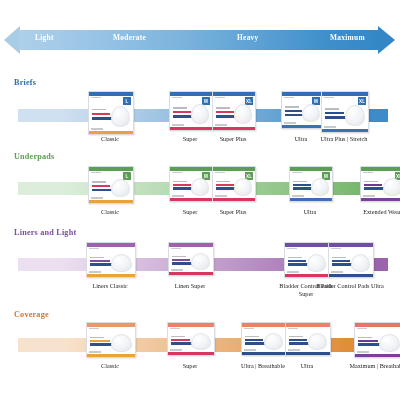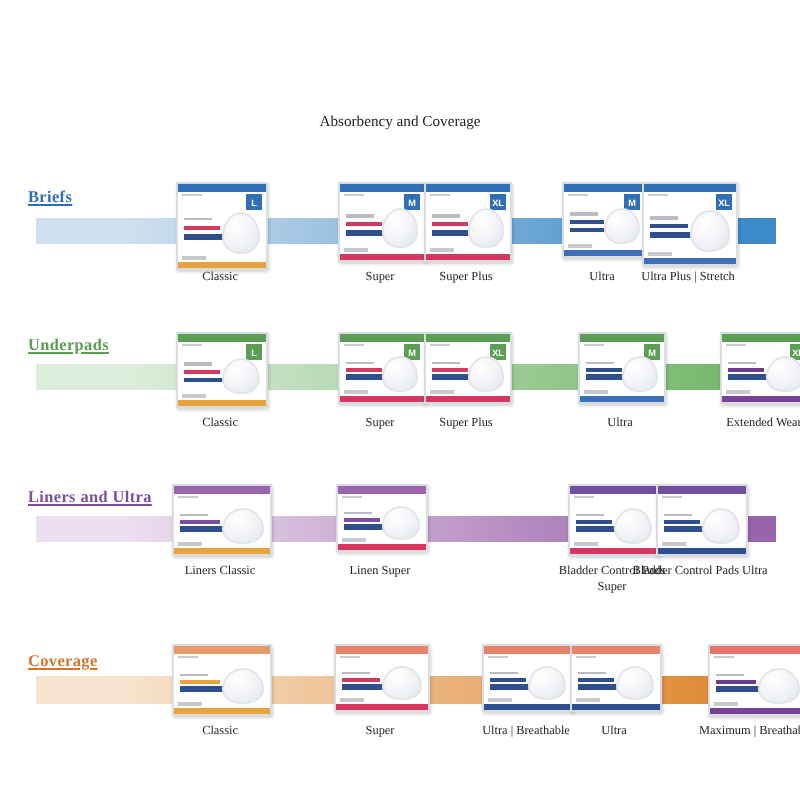--- a/index.html
+++ b/index.html
@@ -36,22 +36,22 @@
   .al-maximum{left:330px;}
 
   .abs-caption{
     position:absolute;left:0;top:56px;width:400px;text-align:center;
     font-size:7.6px;color:#222222;
   }
 
   
   .section{position:absolute;left:0;width:400px;}
   .sec-title{
-    position:absolute;left:14px;top:16px;font-size:8.2px;font-weight:bold;
-    letter-spacing:.2px;white-space:nowrap;text-decoration:underline;
+    position:absolute;left:14px;top:0;font-size:8.2px;font-weight:bold;
+    letter-spacing:.2px;white-space:nowrap;
   }
   .band{position:absolute;height:13px;}
 
   
   .pkg{
     position:absolute;background:#ffffff;
     border:0.6px solid #d8dde3;
     box-shadow:0.6px 0.8px 1.6px rgba(0,0,0,.18);
     overflow:hidden;
   }
@@ -76,21 +76,29 @@
   .caption{
     position:absolute;text-align:center;font-size:6.2px;color:#1f1f1f;
     line-height:8px;white-space:pre-line;
   }
 </style>
 </head>
 <body>
 
 <div class="page">
 
-  <div class="abs-caption">Absorbency and Coverage</div>
+  <div class="arrow-wrap">
+    <div class="arrow-left"></div>
+    <div class="arrow-bar"></div>
+    <div class="arrow-right"></div>
+    <div class="arrow-label al-light">Light</div>
+    <div class="arrow-label al-moderate">Moderate</div>
+    <div class="arrow-label al-heavy">Heavy</div>
+    <div class="arrow-label al-maximum">Maximum</div>
+  </div>
 
   <div id="sections-host">
       <div class="section" style="top: 78px;">
         <div class="sec-title" style="color: rgb(47, 111, 181);">Briefs</div>
         <div class="band" style="left: 18px; top: 31px; width: 370px; height: 13px; background: linear-gradient(to right, rgb(207, 224, 240) 0%, rgb(207, 224, 240) 12%, rgb(61, 139, 200) 92%, rgb(61, 139, 200) 100%);"></div>
         <div class="pkg" style="left: 88px; top: 13px; width: 44px; height: 42px;">
           <div class="cap" style="background: rgb(47, 111, 181);"></div>
           <div class="brandbar"></div>
           <div class="logo" style="background: rgb(47, 111, 181);">L</div>
           <div class="t1" style="top: 16.8px;"></div>
@@ -208,21 +216,21 @@
           <div class="t1" style="top: 13.6px;"></div>
           <div class="t2" style="top: 17px; width: 18.48px; background: rgb(106, 59, 142);"></div>
           <div class="t3" style="top: 20.4px; width: 24.64px;"></div>
           <div class="prod" style="right: 2.64px; bottom: 5.44px; width: 17.6px; height: 15.64px;"></div>
           <div class="footline"></div>
           <div class="colorstripe" style="background: rgb(122, 63, 150);"></div>
         </div>
         <div class="caption" style="left: 348px; top: 56px; width: 68px;">Extended Wear</div>
       </div>
       <div class="section" style="top: 228px;">
-        <div class="sec-title" style="color: rgb(123, 79, 158);">Liners and Ultra</div>
+        <div class="sec-title" style="color: rgb(123, 79, 158);">Liners and Light</div>
         <div class="band" style="left: 18px; top: 30px; width: 370px; height: 13px; background: linear-gradient(to right, rgb(236, 223, 240) 0%, rgb(236, 223, 240) 12%, rgb(154, 99, 171) 92%, rgb(154, 99, 171) 100%);"></div>
         <div class="pkg" style="left: 86px; top: 14px; width: 48px; height: 34px;">
           <div class="cap" style="background: rgb(154, 99, 171);"></div>
           <div class="brandbar"></div>
           <div class="t1" style="top: 13.6px;"></div>
           <div class="t2" style="top: 17px; width: 20.16px; background: rgb(123, 79, 158);"></div>
           <div class="t3" style="top: 20.4px; width: 26.88px;"></div>
           <div class="prod" style="right: 2.88px; bottom: 5.44px; width: 19.2px; height: 15.64px;"></div>
           <div class="footline"></div>
           <div class="colorstripe" style="background: rgb(232, 163, 61);"></div>

